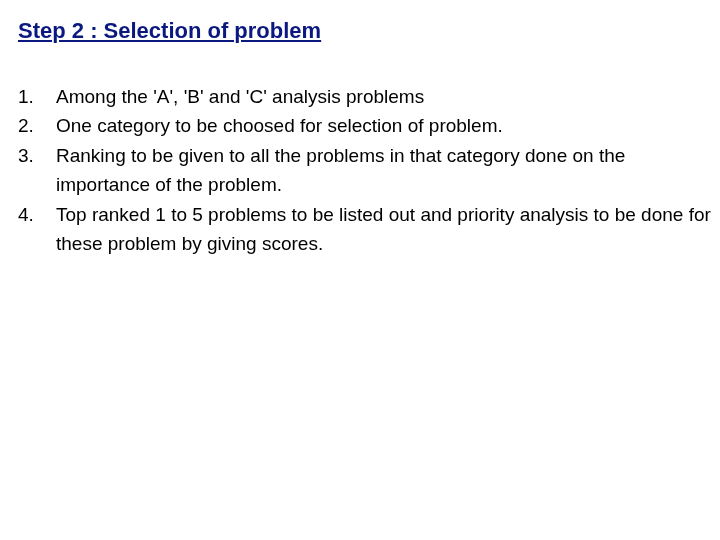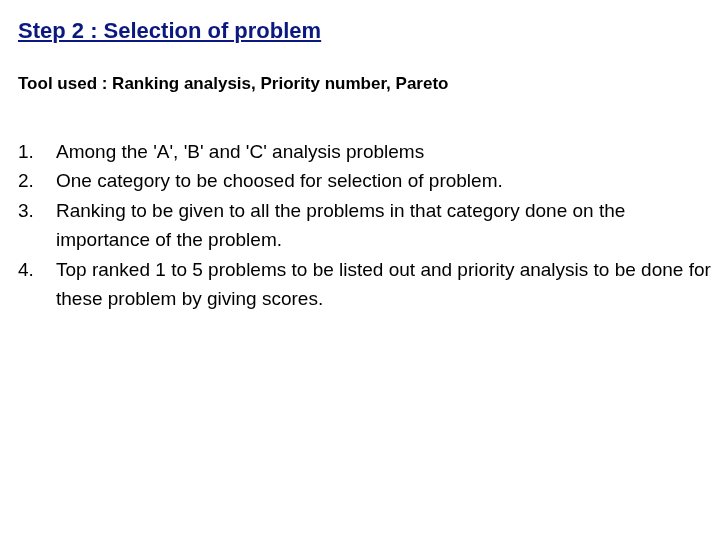--- a/index.html
+++ b/index.html
@@ -52,21 +52,20 @@
     .list .txt {
       flex: 1;
     }
   </style>
 </head>
 <body>
 
 <h1 class="heading">Step 2 :  Selection of problem</h1>
 
 <div class="tool-used">
-  <span>Tool used : Ranking analysis, Priority number, Pareto</span>
 </div>
 
 <ol class="list">
   <li>
     <span class="num">1.</span>
     <span class="txt">Among the 'A', 'B' and 'C' analysis problems</span>
   </li>
   <li>
     <span class="num">2.</span>
     <span class="txt">One category to be choosed for selection of problem.</span>

